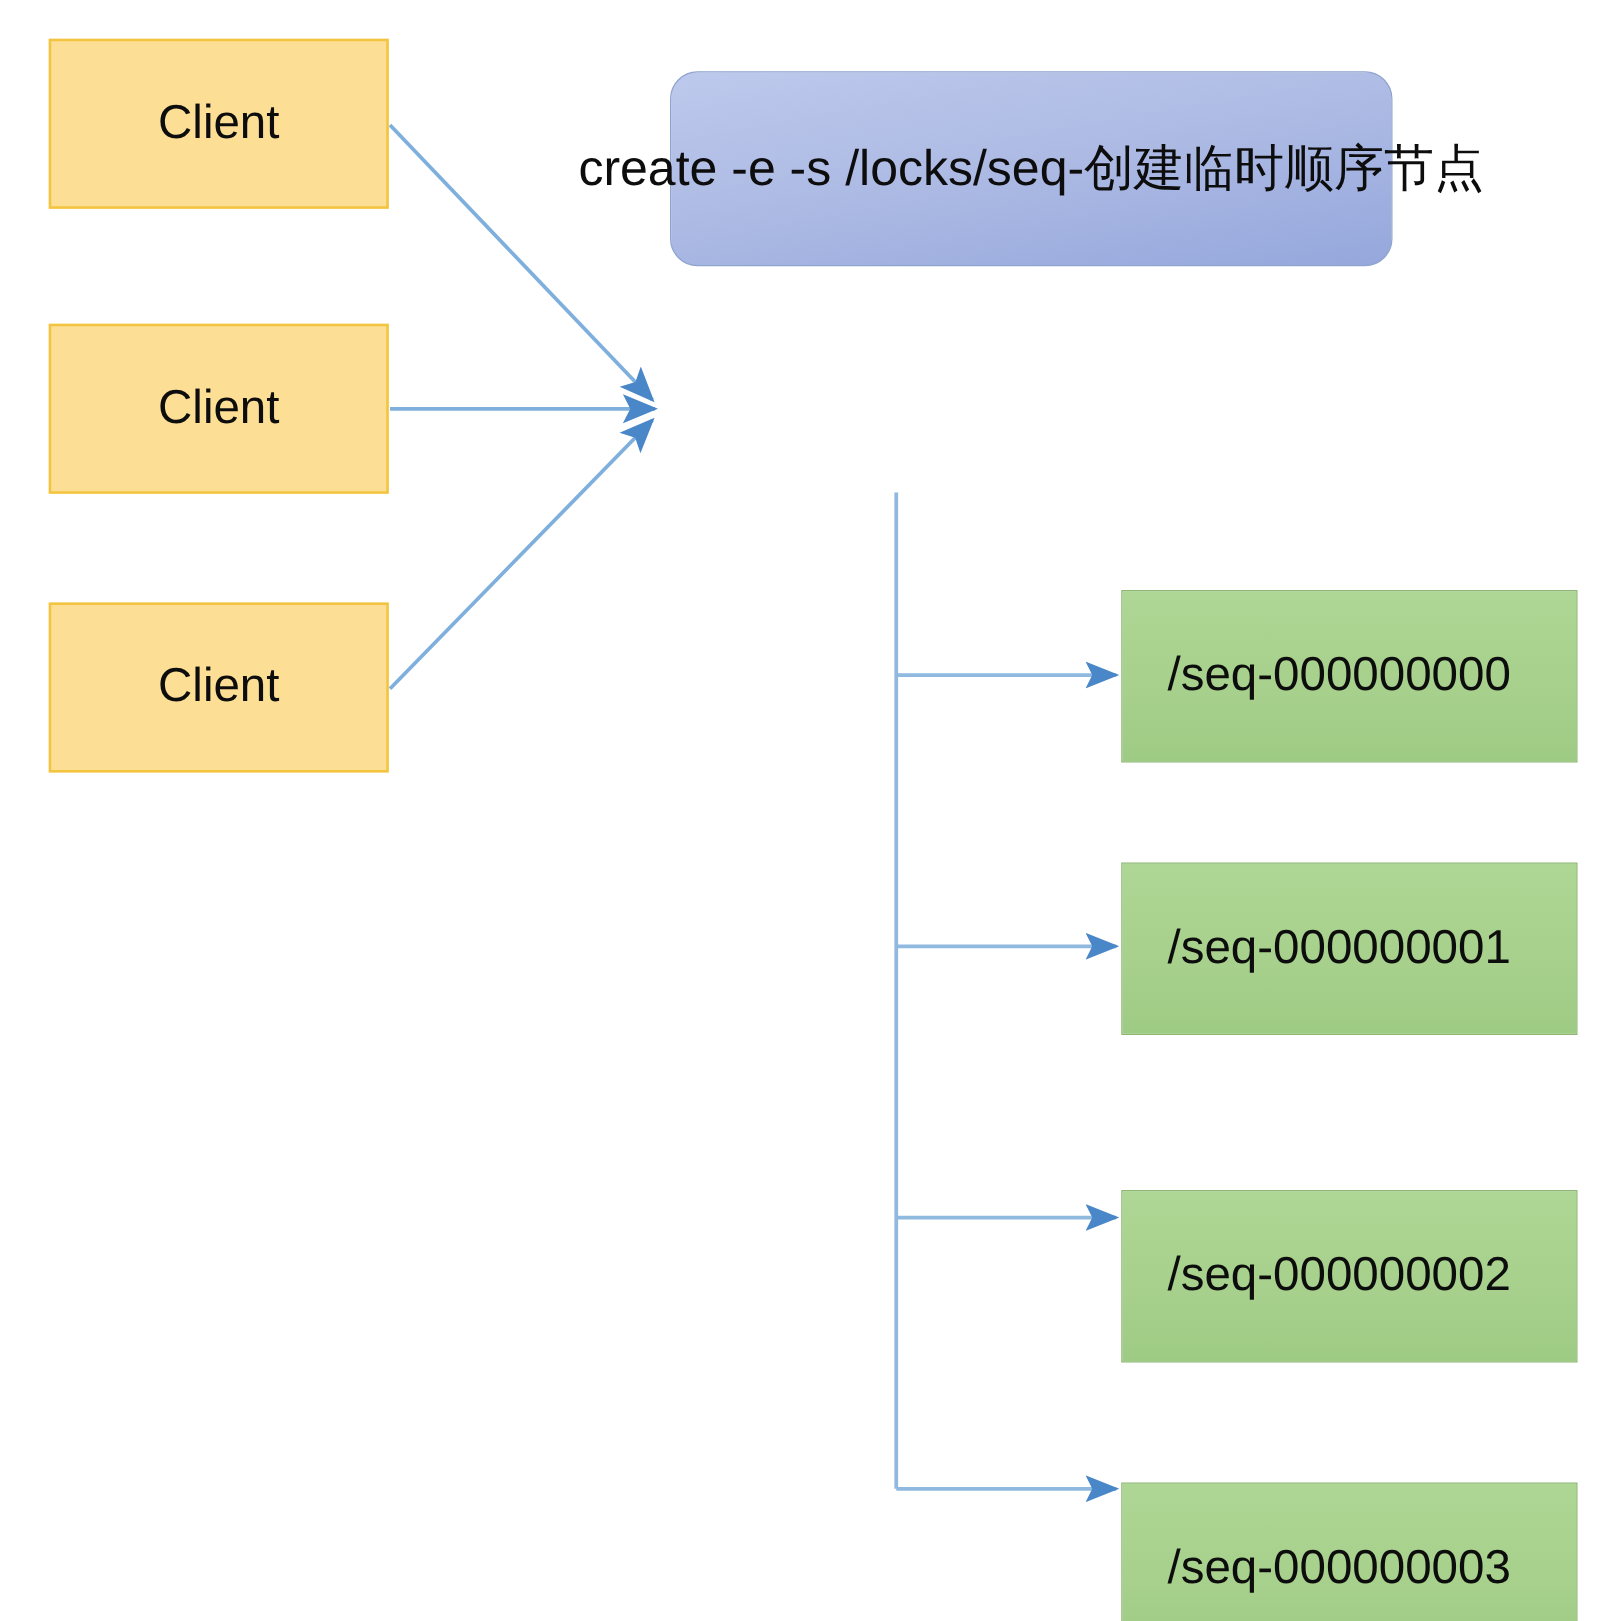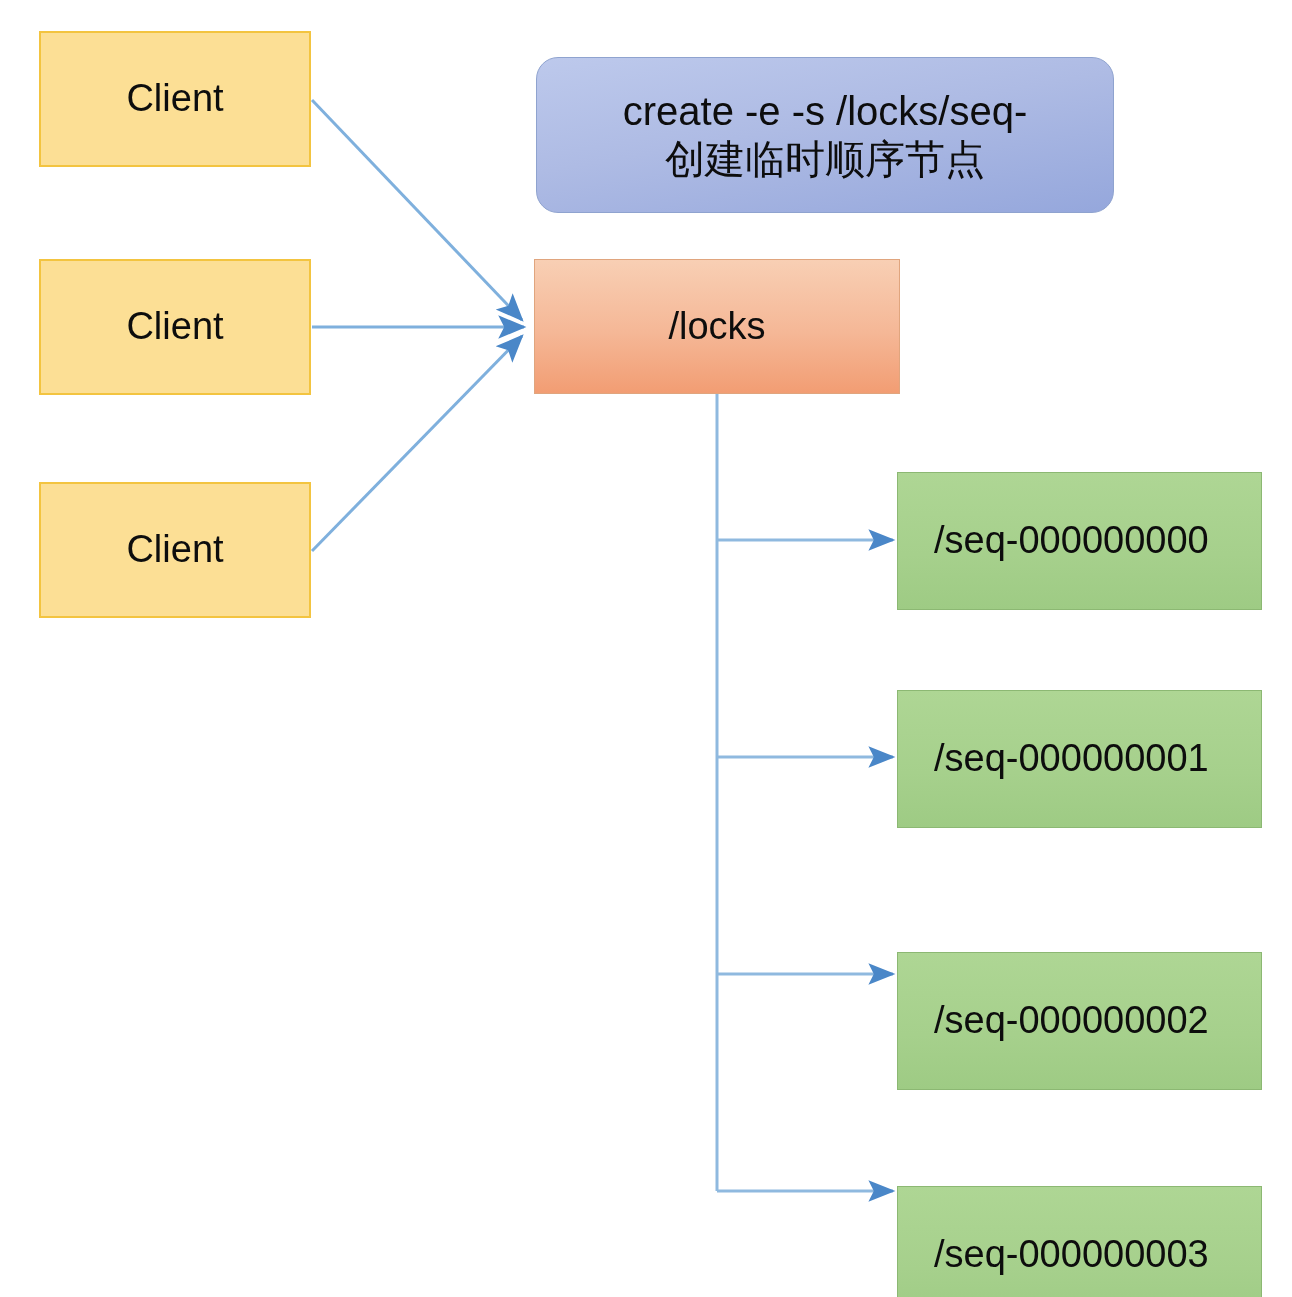--- a/index.html
+++ b/index.html
@@ -44,21 +44,21 @@
     left: 536px;
     top: 57px;
     width: 578px;
     height: 156px;
     border-radius: 22px;
     border: 1px solid #8fa3cf;
     background: linear-gradient(170deg, #bdc9ec 0%, #aebbe4 45%, #95a7dc 100%);
     justify-content: center;
     text-align: center;
     font-size: 40px;
-    flex-direction: column;
+    flex-direction: row;
   }
   #command-box .line1 { display: block; white-space: nowrap; }
   #command-box .line2 { display: block; white-space: nowrap; }
 
   
   #locks-node {
     left: 534px;
     top: 259px;
     width: 366px;
     height: 135px;
@@ -134,23 +134,20 @@
 
   <div class="node client-node" id="client-3">
     <span>Client</span>
   </div>
 
   <div class="node" id="command-box">
     <span class="line1">create -e -s /locks/seq-</span>
     <span class="line2">创建临时顺序节点</span>
   </div>
 
-  <div class="node" id="locks-node">
-    <span>/locks</span>
-  </div>
 
   <div class="node seq-node" id="seq-0">
     <span>/seq-000000000</span>
   </div>
 
   <div class="node seq-node" id="seq-1">
     <span>/seq-000000001</span>
   </div>
 
   <div class="node seq-node" id="seq-2">

